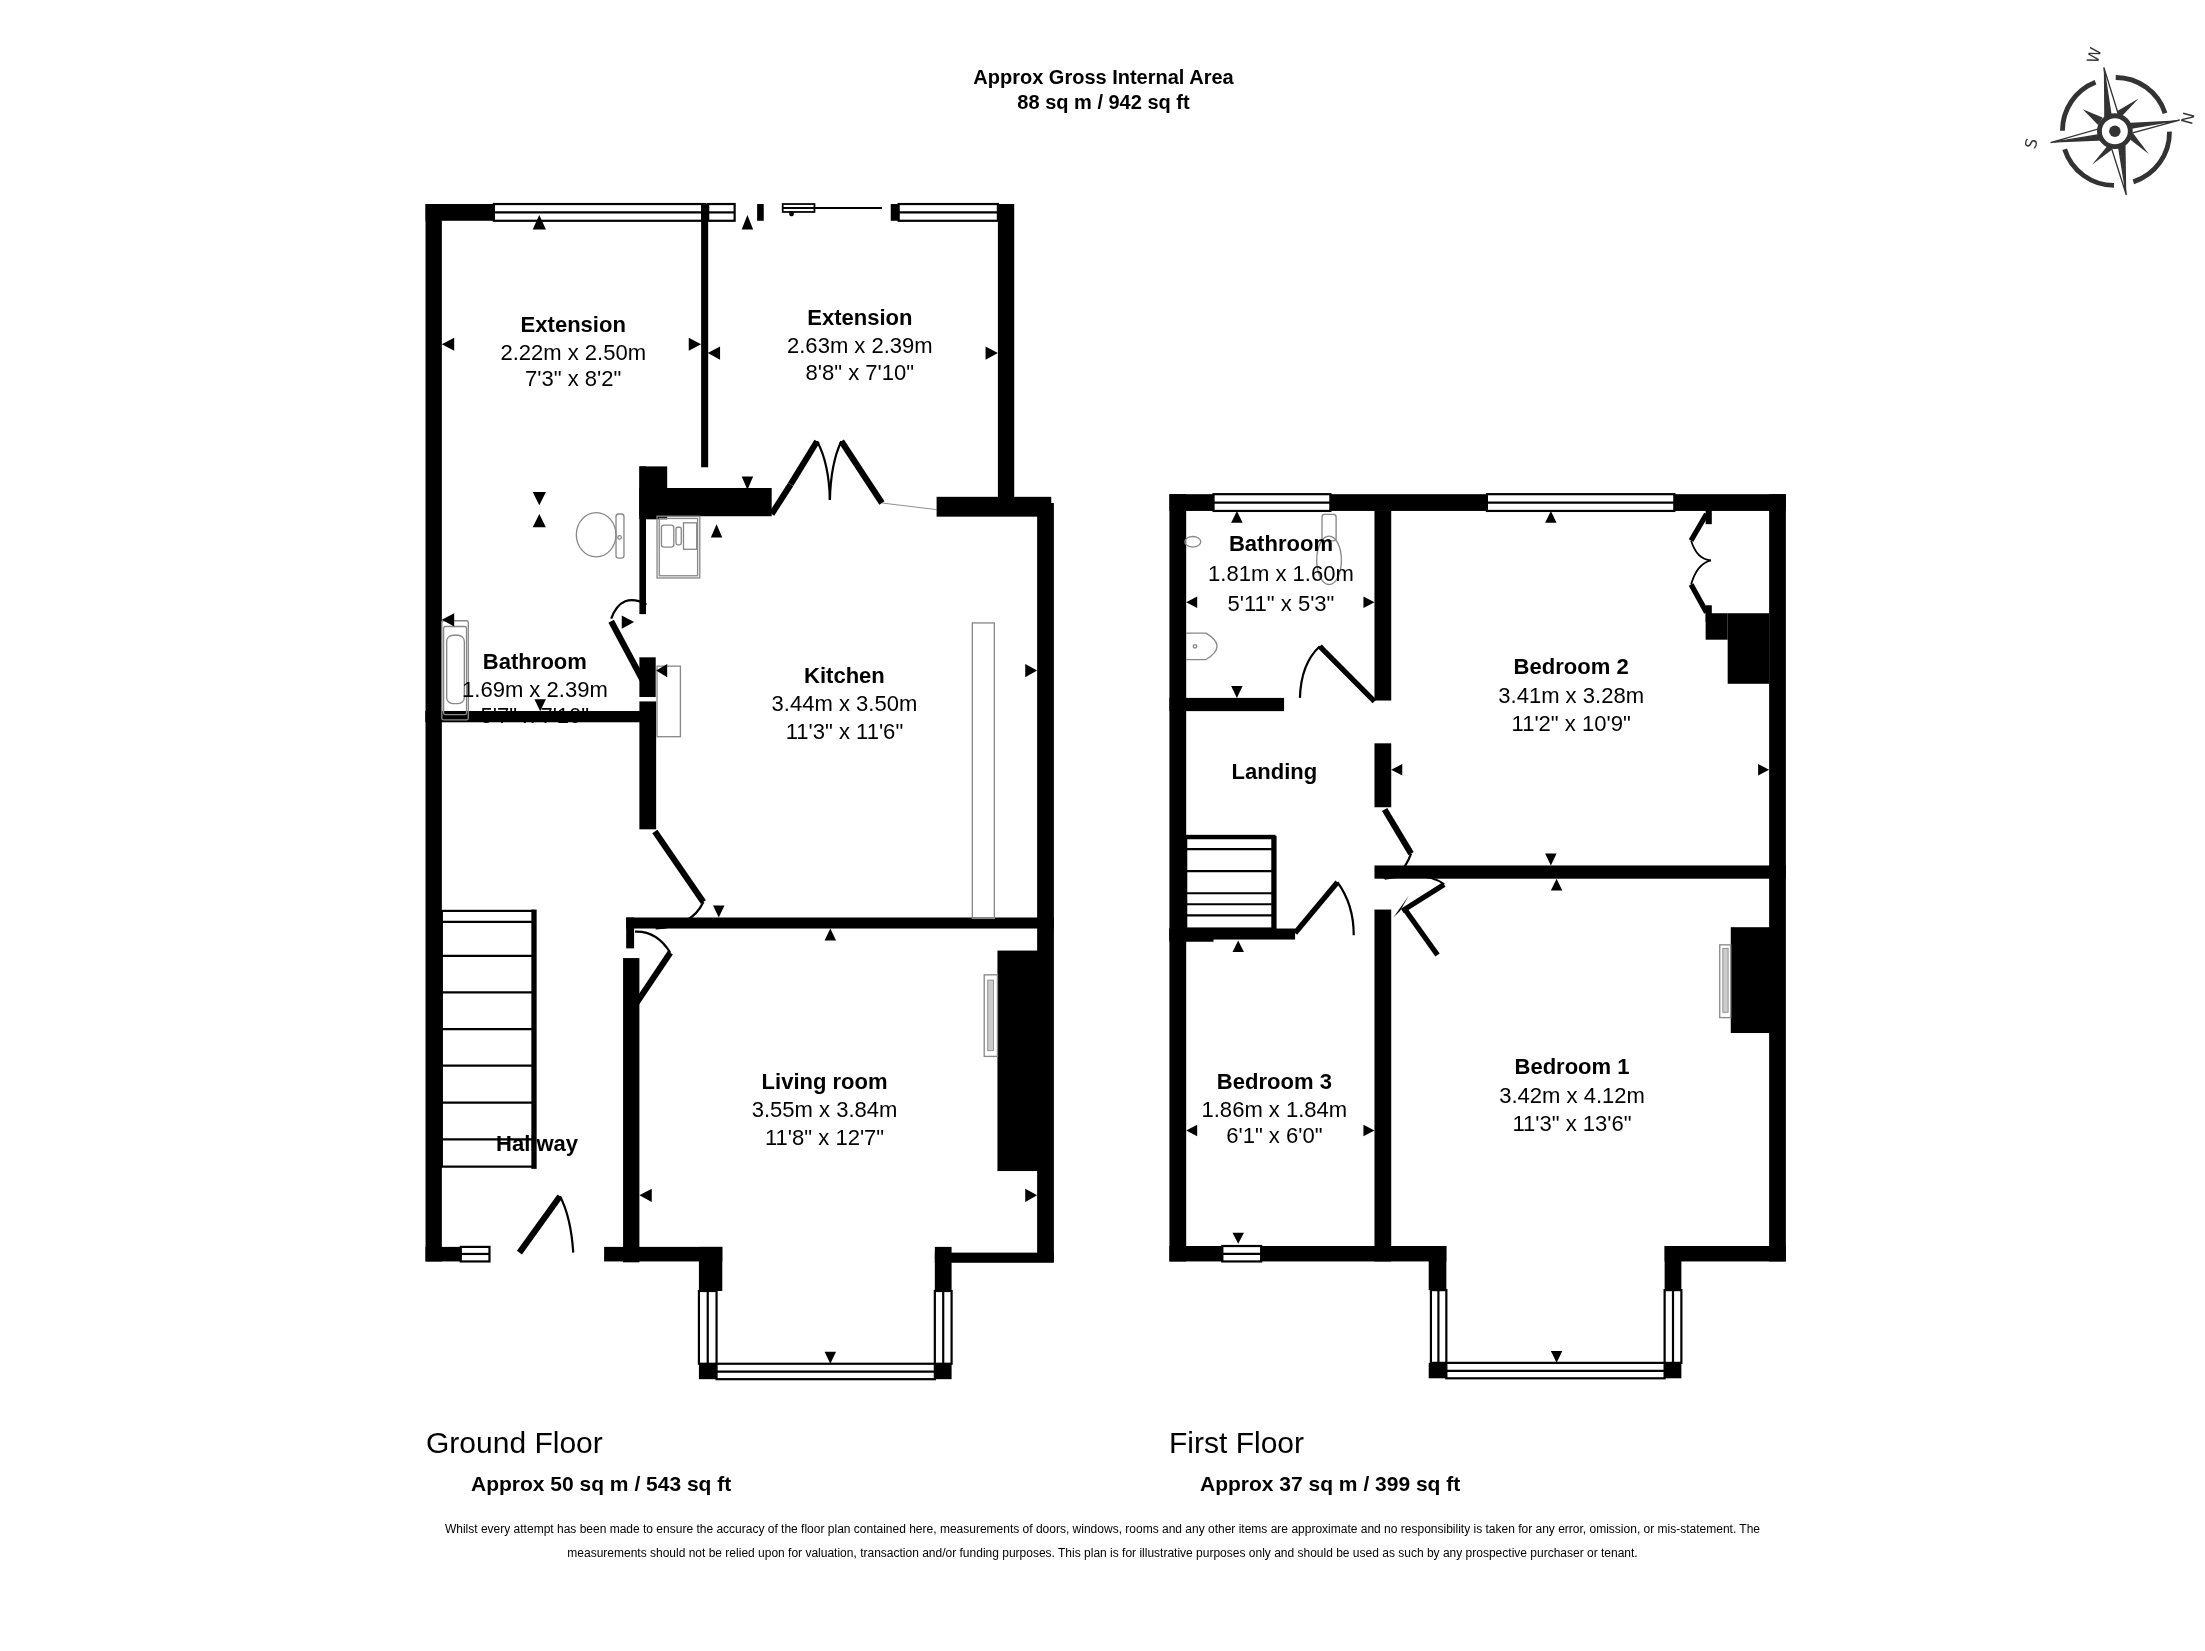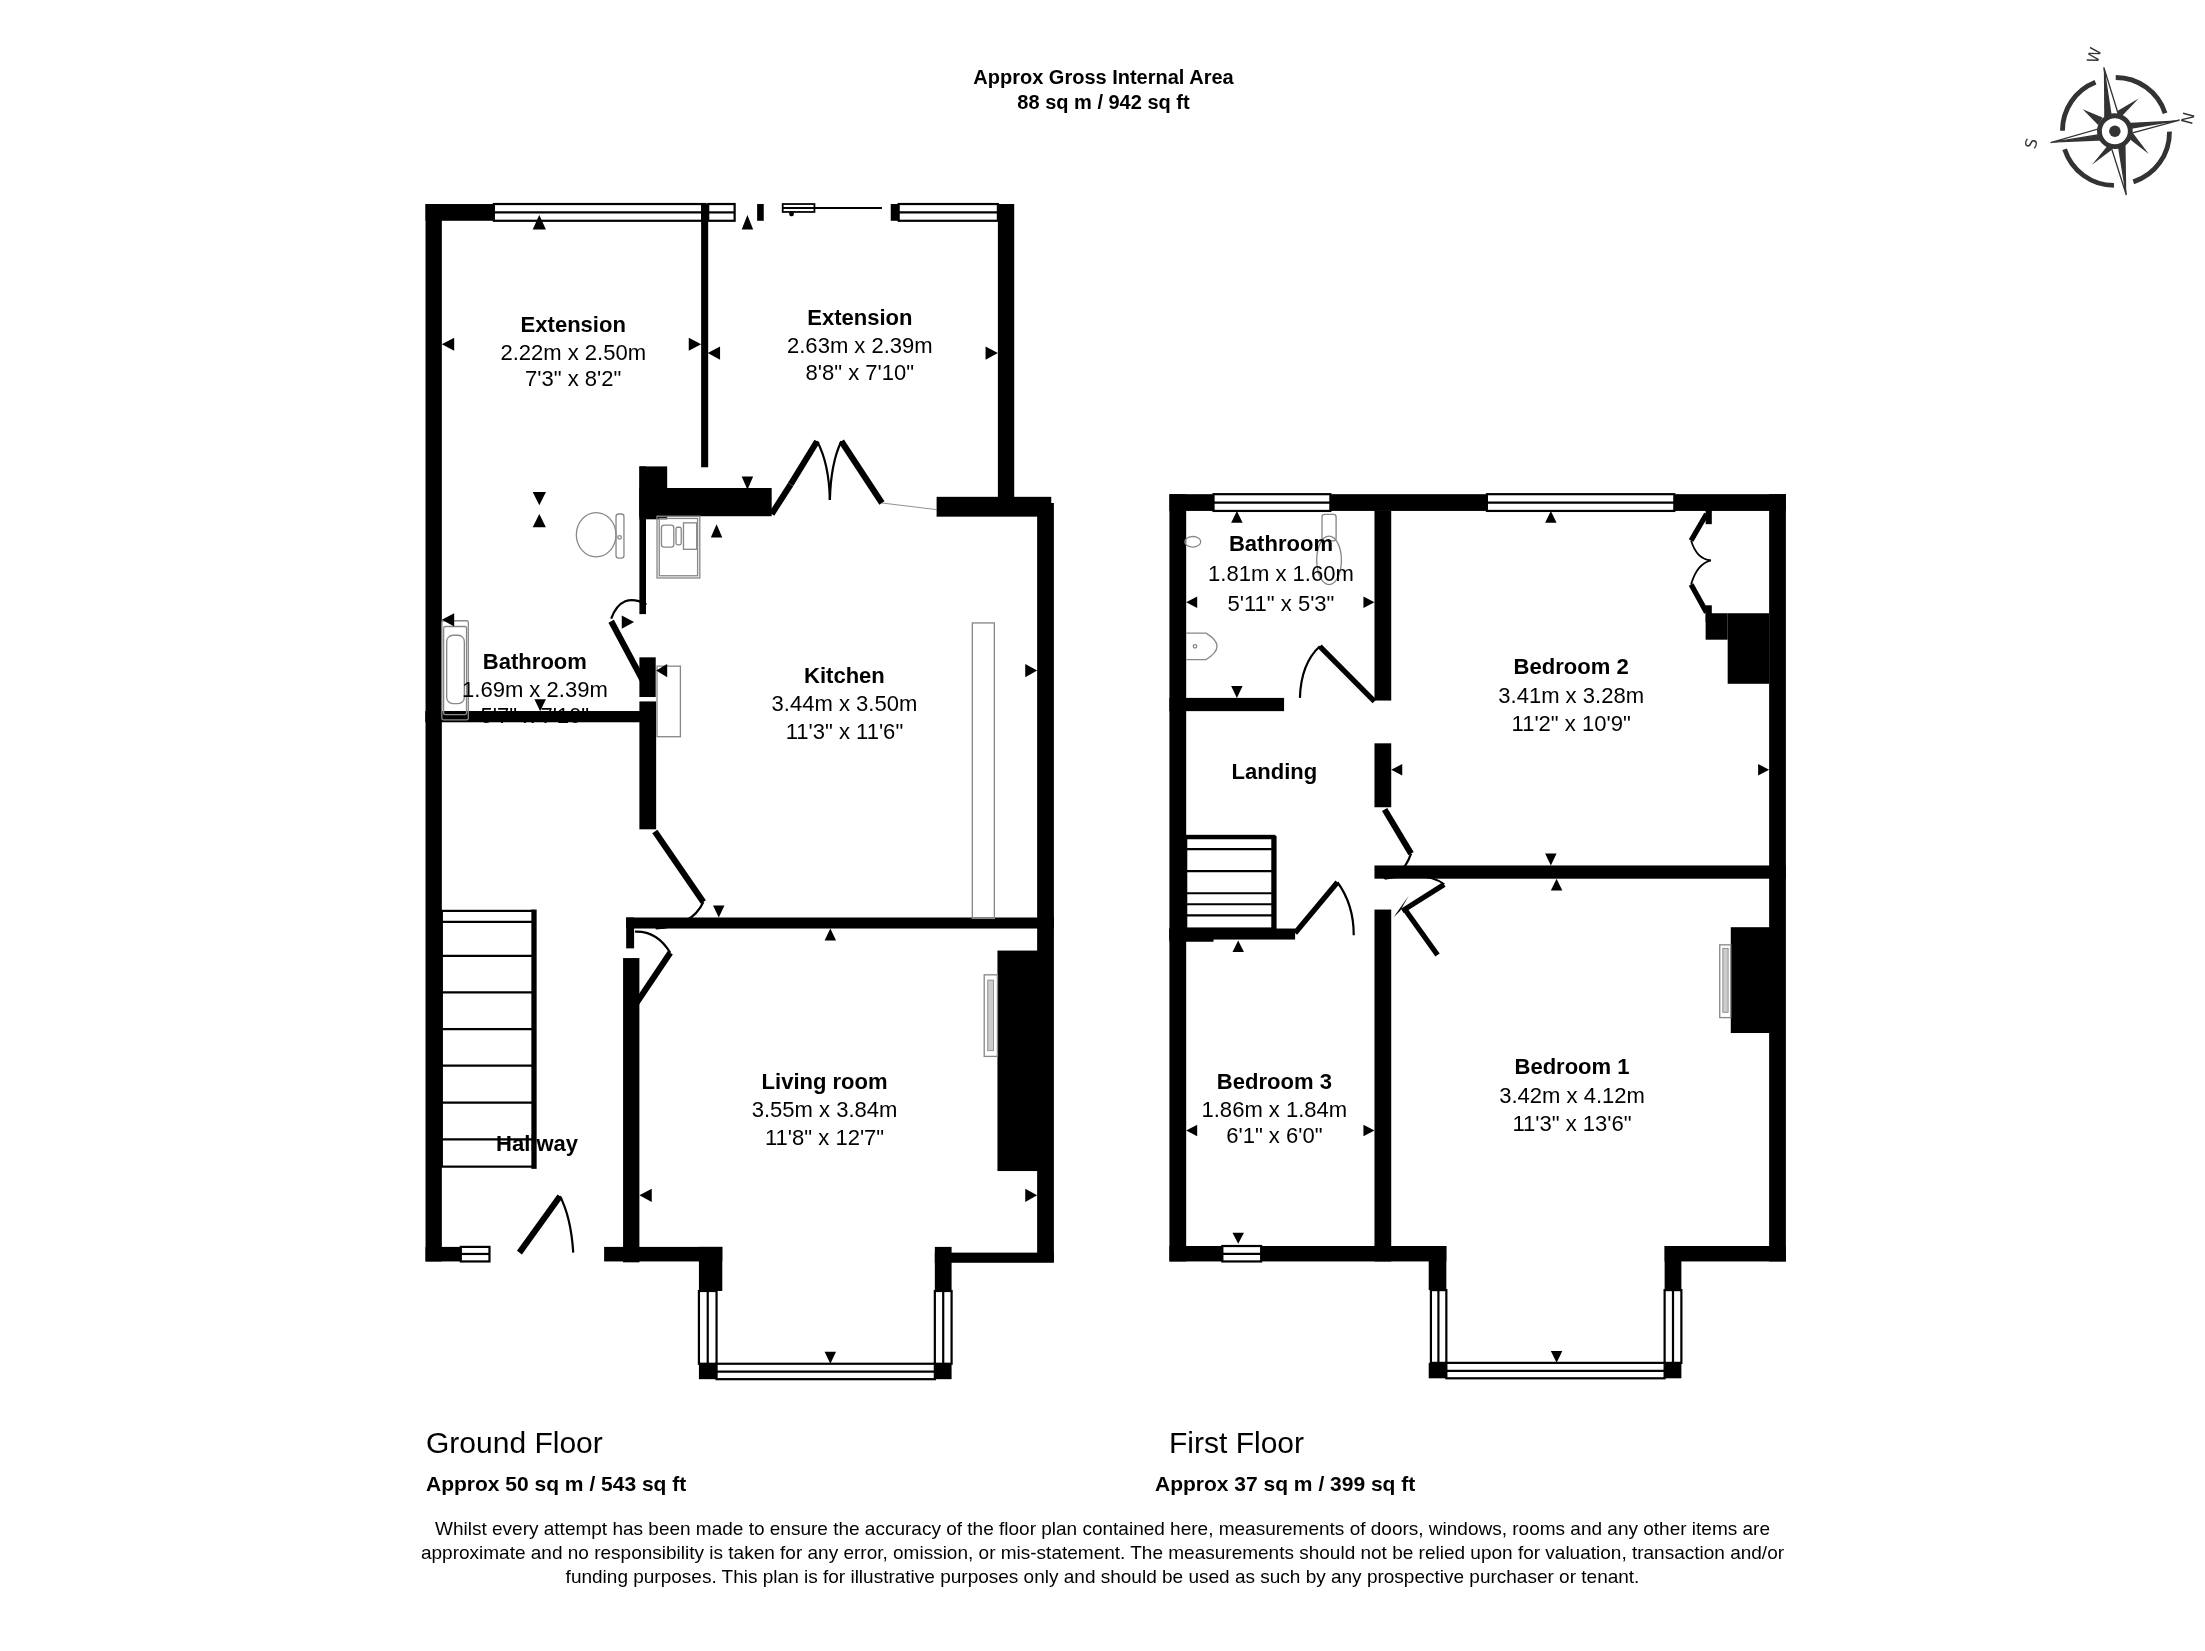--- a/index.html
+++ b/index.html
@@ -4,23 +4,23 @@
 <style>
   html, body { margin: 0; padding: 0; background: #ffffff; }
   body { width: 2207px; height: 1652px; position: relative; overflow: hidden;
          font-family: "Liberation Sans", sans-serif; color: #000; }
   svg.plan { position: absolute; left: 0; top: 0; }
   .lbl-title { font-family: "Liberation Sans", sans-serif; font-weight: bold; font-size: 50px; }
   .lbl-dim { font-family: "Liberation Sans", sans-serif; font-size: 50px; }
   .hdr { position: absolute; left: 0; width: 2207px; text-align: center;
          font-weight: bold; font-size: 20px; line-height: 25px; top: 65px; }
   .floor-name { position: absolute; font-size: 30px; line-height: 35px; }
-  .floor-area { position: absolute; font-weight: bold; font-size: 21px; line-height: 25px; }
+  .floor-area { position: absolute; font-weight: bold; font-size: 21px; line-height: 25px; margin-left: 45px; }
   .disclaimer { position: absolute; left: 419px; width: 1367px; top: 1517px;
-                text-align: center; font-size: 19px; line-height: 24px; }
+                text-align: center; font-size: 12px; line-height: 24px; }
   .compass { position: absolute; left: 2002px; top: 17.6px; width: 194px; height: 185px; }
 </style>
 </head>
 <body>
 
 <div class="hdr">
   <div>Approx Gross Internal Area</div>
   <div>88 sq m / 942 sq ft</div>
 </div>
 

